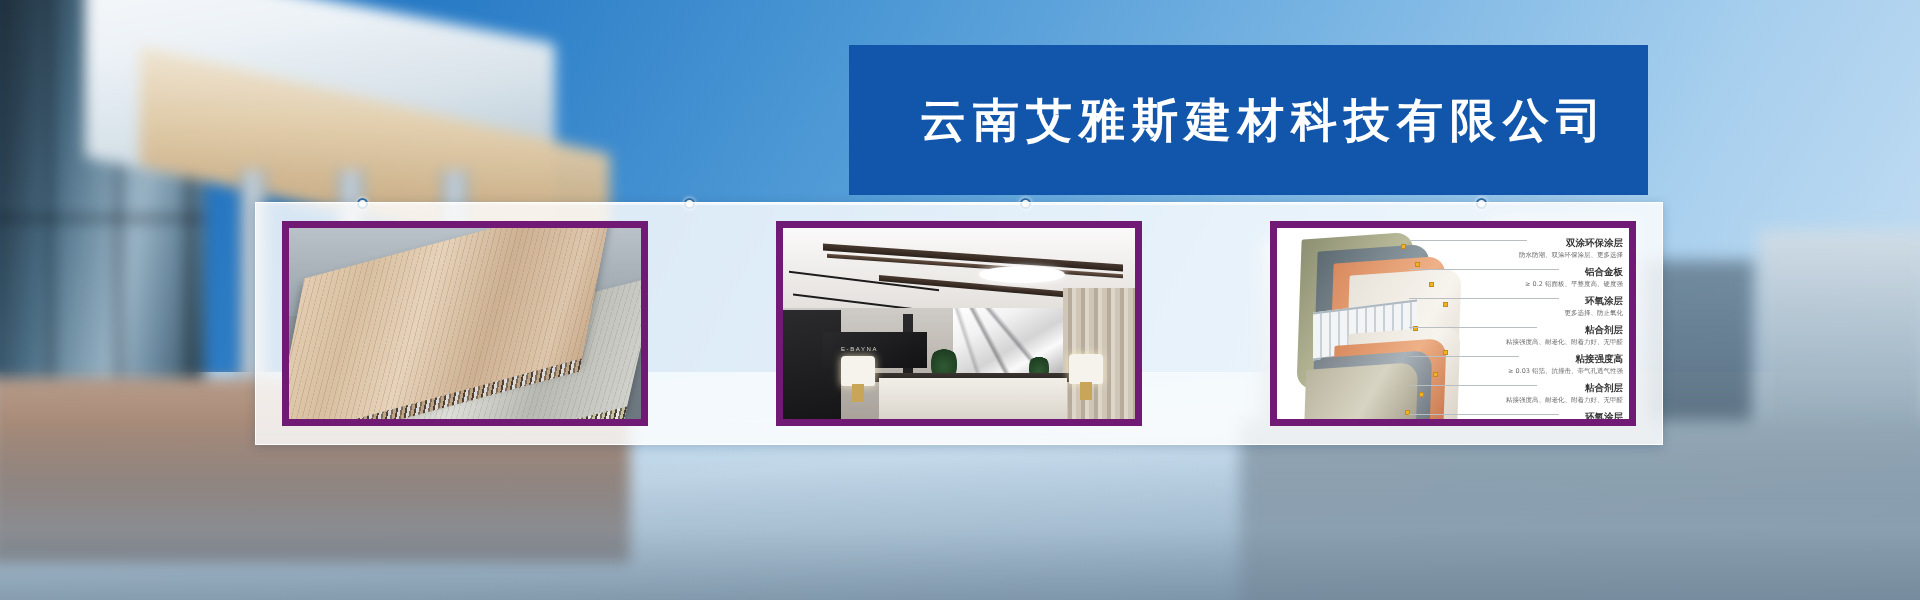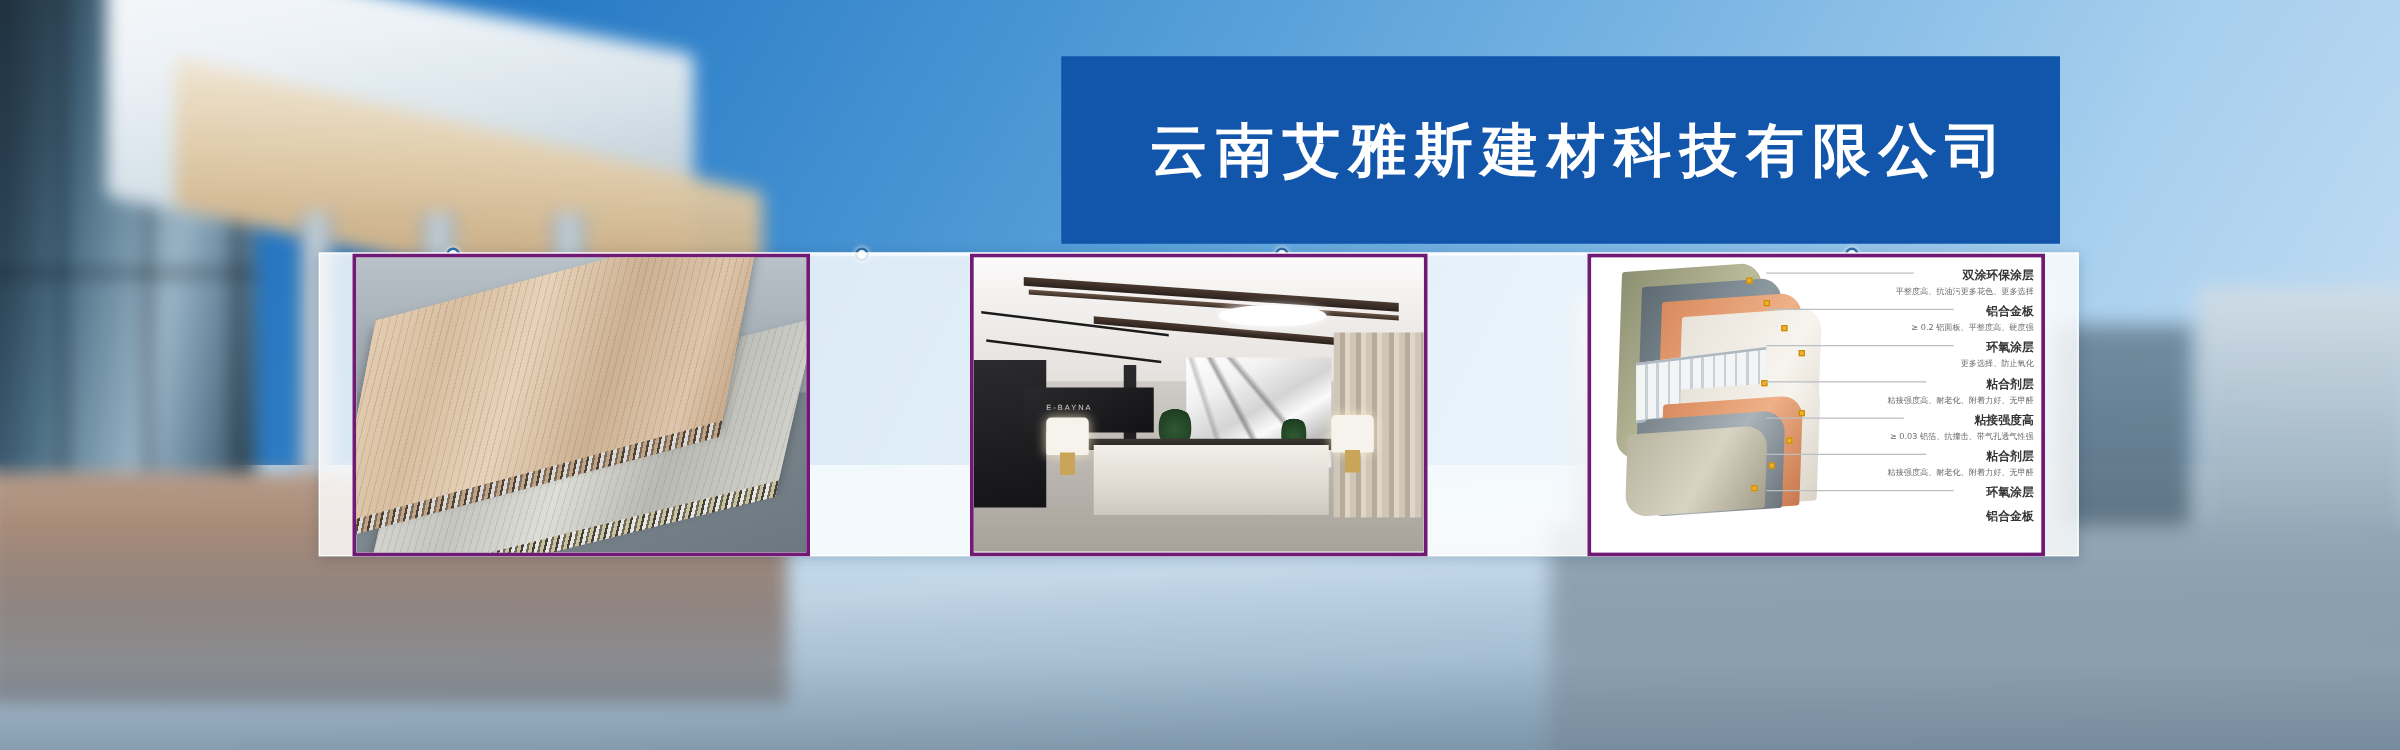--- a/index.html
+++ b/index.html
@@ -98,22 +98,22 @@
   .gallery-rail{
     position:absolute;left:255px;top:202px;width:1408px;height:3px;
     background:linear-gradient(90deg,rgba(255,255,255,.1),rgba(255,255,255,.85),rgba(255,255,255,.1));
   }
   .dot{
     position:absolute;top:198px;width:11px;height:11px;border-radius:50%;
     background:#ffffff;border:2px solid #2f6ea8;box-sizing:border-box;
     box-shadow:0 0 4px rgba(255,255,255,.9);
   }
   .card{
-    position:relative;width:366px;height:242px;
-    border:3px solid #701a75;box-sizing:border-box;overflow:hidden;background:#fff;
+    position:relative;width:366px;height:205px;
+    border:7px solid #701a75;box-sizing:border-box;overflow:hidden;background:#fff;
   }
 
   
   .hc-bg{position:absolute;inset:0;background:linear-gradient(160deg,#9aa4ab 0%,#8d979f 35%,#78838b 70%,#6d777f 100%);}
   .hc-bg2{position:absolute;left:0;top:0;width:100%;height:46%;background:linear-gradient(180deg,#b9c2c8,#98a2a9);}
   .panel-a{
     position:absolute;left:-6px;top:16px;width:320px;height:150px;
     transform:rotate(-15deg) skewX(-26deg);
     background:linear-gradient(100deg,#e3cdb2 0%,#d8bfa1 20%,#e6d3ba 42%,#cdb193 66%,#ddc6ac 88%,#c9ab8c 100%);
     box-shadow:0 6px 9px rgba(0,0,0,.35);
@@ -338,21 +338,21 @@
         <div class="node" style="left:140px;top:138px;"></div>
         <div class="node" style="left:126px;top:158px;"></div>
         <div class="node" style="left:112px;top:176px;"></div>
       </div>
 
       <div class="lay-labels">
 
         <div class="lbl-row">
           <span class="lbl-line" style="width:118px;"></span>
           <span class="lbl-title">双涂环保涂层</span>
-          <span class="lbl-sub">平整度高、抗油污更多花色、更多选择</span>
+          <span class="lbl-sub">防水防潮、双涂环保涂层、更多选择</span>
         </div>
 
         <div class="lbl-row">
           <span class="lbl-line" style="width:150px;"></span>
           <span class="lbl-title">铝合金板</span>
           <span class="lbl-sub">≥ 0.2 铝面板、平整度高、硬度强</span>
         </div>
 
         <div class="lbl-row">
           <span class="lbl-line" style="width:150px;"></span>

